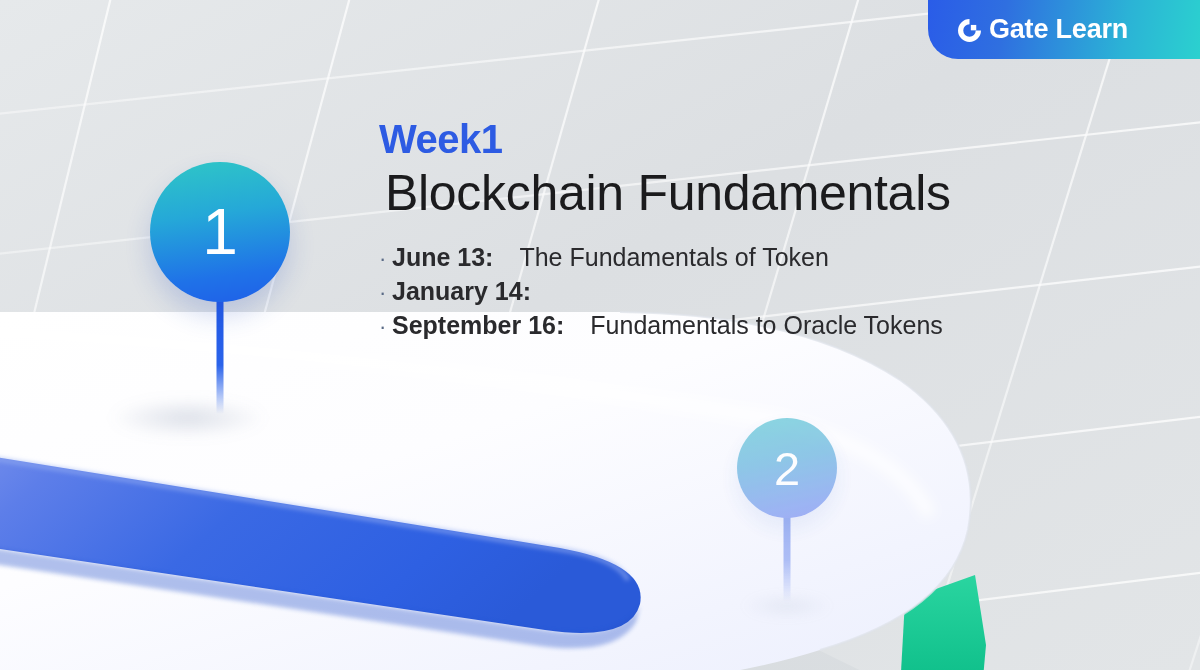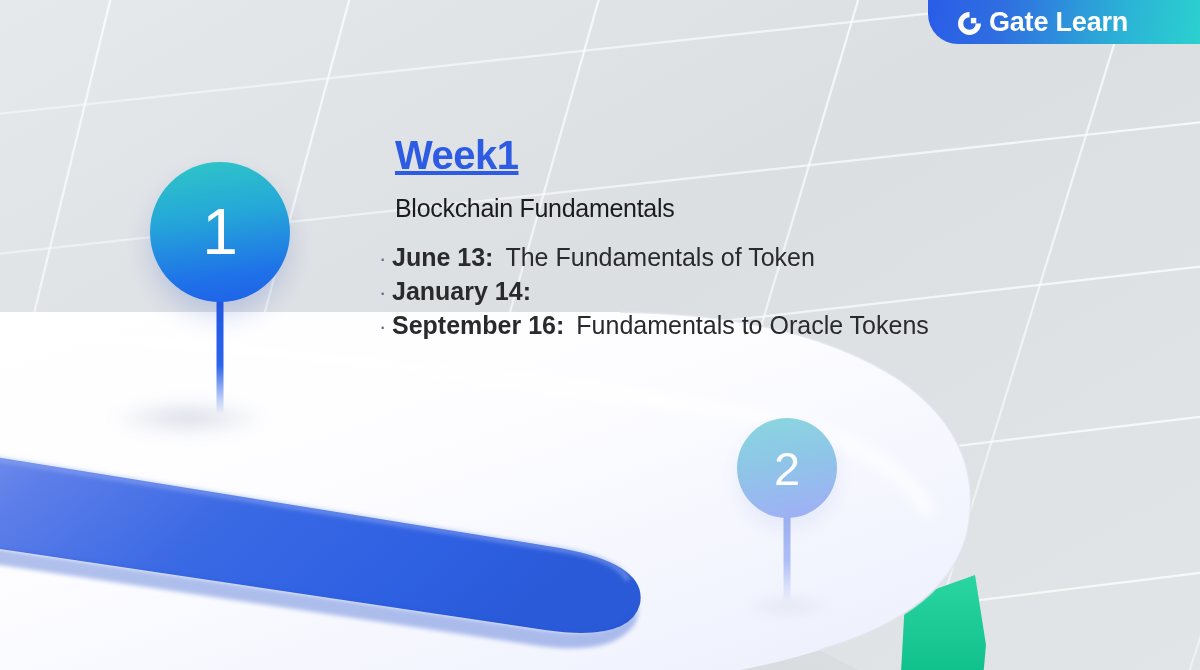--- a/index.html
+++ b/index.html
@@ -31,21 +31,21 @@
     pointer-events: none;
   }
   .platform-layer svg { display: block; width: 1200px; height: 670px; }
 
   
   .logo-badge {
     position: absolute;
     top: 0;
     left: 928px;
     width: 272px;
-    height: 44px;
+    height: 59px;
     background: linear-gradient(100deg, #2a5ce8 0%, #2f6fe0 28%, #2bb3d6 72%, #2bd1cf 100%);
     border-bottom-left-radius: 30px;
     display: flex;
     align-items: center;
     padding-left: 28px;
     box-sizing: border-box;
     text-align: center;
   }
   .logo-mark {
     width: 27px;
@@ -117,30 +117,29 @@
     left: 379px;
     top: 118px;
     width: 740px;
   }
   .week-label {
     color: #2d5be3;
     font-size: 40px;
     font-weight: 700;
     line-height: 1.08;
     letter-spacing: -0.5px;
-    margin: 16px;
-    text-decoration: underline;
+    margin: 0;
   }
   .topic-title {
     color: #1b1b1d;
-    font-size: 25px;
+    font-size: 50px;
     font-weight: 400;
     line-height: 1.22;
     letter-spacing: -0.3px;
-    margin: 2px 0 0 16px;
+    margin: 2px 0 0 6px;
   }
   .session-list {
     list-style: none;
     margin: 16px 0 0 0;
     padding: 0;
   }
   .session-item {
     display: flex;
     align-items: baseline;
     color: #2a2a2d;
@@ -154,21 +153,21 @@
     font-size: 22px;
     width: 13px;
     flex: 0 0 auto;
     line-height: 1;
   }
   .session-date {
     flex: 0 0 auto;
     font-weight: bold;
   }
   .session-name {
-    margin-left: 12px;
+    margin-left: 26px;
   }
 </style>
 </head>
 <body>
 
 <div id="stage">
 
   <div class="grid-layer">
     <svg viewBox="0 0 1200 670" xmlns="http://www.w3.org/2000/svg">
       <defs>

